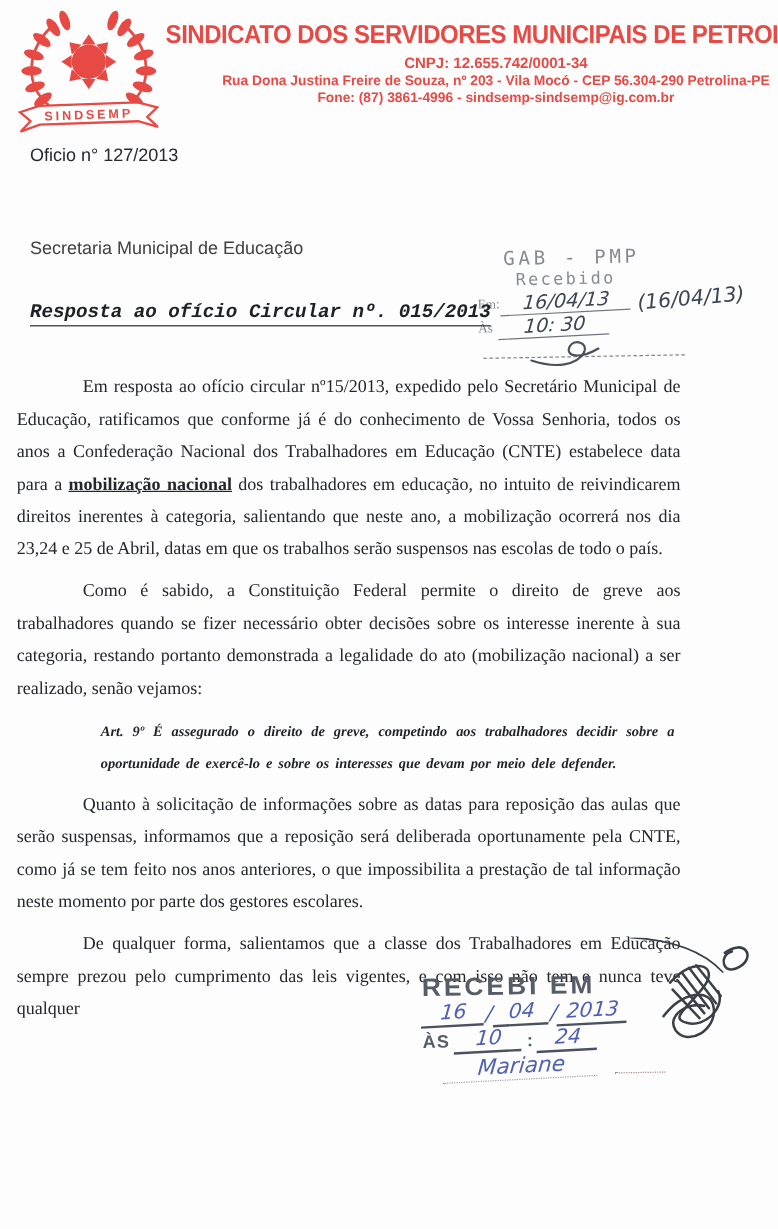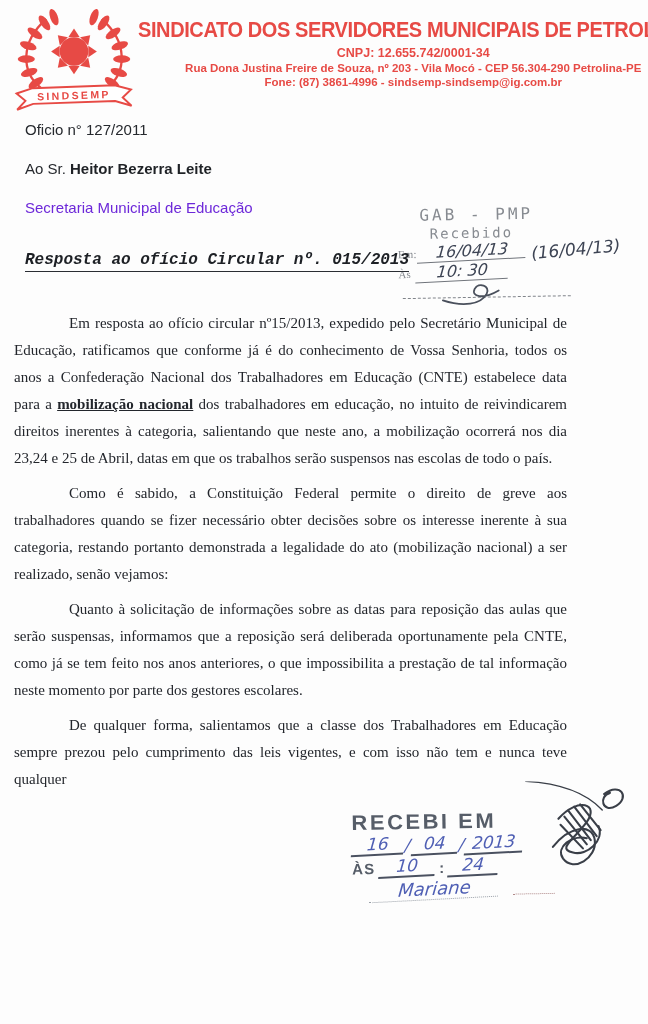--- a/index.html
+++ b/index.html
@@ -13,21 +13,21 @@
   .head-text{flex:1;text-align:center;color:#e74a45;font-family:"Liberation Sans",sans-serif;padding-top:12px;padding-right:14px;}
   .org-name{font-size:20px;font-weight:700;letter-spacing:-0.4px;transform:scaleY(1.08);white-space:nowrap;}
   .cnpj{font-size:12.5px;font-weight:700;margin-top:5px;}
   .addr{font-size:11.5px;font-weight:700;margin-top:2px;}
   .fone{font-size:11.5px;font-weight:700;margin-top:2px;}
   
   .meta-row{position:absolute;top:121px;left:25px;width:555px;display:flex;justify-content:space-between;
     font-family:"Liberation Sans",sans-serif;font-size:15px;color:#26292e;}
   .recip1{position:absolute;top:160px;left:25px;font-family:"Liberation Sans",sans-serif;font-size:15px;color:#26292e;}
   .recip1 b{font-weight:700;color:#1f2226;}
-  .recip2{position:absolute;top:199px;left:25px;font-family:"Liberation Sans",sans-serif;font-size:15px;color:#6d28d9;text-align:right;}
+  .recip2{position:absolute;top:199px;left:25px;font-family:"Liberation Sans",sans-serif;font-size:15px;color:#404040;text-align:right;}
   
   .stamp1{position:absolute;top:204px;left:398px;width:250px;transform:rotate(-1deg);
     font-family:"DejaVu Sans Mono","Liberation Mono",monospace;color:#878b91;}
   .s1-org{font-size:16px;letter-spacing:3px;margin-left:22px;}
   .s1-status{font-size:14px;letter-spacing:2px;margin-left:32px;margin-top:1px;}
   .s1-row{display:flex;align-items:flex-end;margin-top:0;}
   .s1-label{font-size:11px;flex:0 0 auto;padding-bottom:2px;font-family:Liberation Serif, serif;}
   .hand{font-family:"DejaVu Sans",sans-serif;font-style:italic;display:inline-block;
     transform:skewX(-8deg) rotate(-2deg);}
   .pen-dark{color:#3d4454;}
@@ -112,24 +112,21 @@
     </div>
     <div class="head-text">
       <div class="org-name">SINDICATO DOS SERVIDORES MUNICIPAIS DE PETROLINA</div>
       <div class="cnpj">CNPJ: 12.655.742/0001-34</div>
       <div class="addr">Rua Dona Justina Freire de Souza, nº 203 - Vila Mocó - CEP 56.304-290 Petrolina-PE</div>
       <div class="fone">Fone: (87) 3861-4996 - sindsemp-sindsemp@ig.com.br</div>
     </div>
   </div>
 
   <div class="meta-row">
-    <span>Oficio n° 127/2011</span>
-  </div>
-  <div class="recip1">
-    <span>Ao Sr. </span><b>Heitor Bezerra Leite</b>
+    <span>Oficio n° 127/2013</span>
   </div>
   <div class="recip2">Secretaria Municipal de Educação</div>
 
   <div class="stamp1">
     <div class="s1-org">GAB - PMP</div>
     <div class="s1-status">Recebido</div>
     <div class="s1-row">
       <span class="s1-label">Em:</span>
       <span class="hand pen-dark s1-em-val">16/04/13</span>
       <span class="hand pen-dark s1-note">(16/04/13)</span>
@@ -143,20 +140,21 @@
         <path d="M6 24 C 26 31, 44 29, 50 18 C 54 10, 42 6, 38 13 C 34 21, 46 24, 62 15" stroke="#4a505c" stroke-width="1.8" fill="none" stroke-linecap="round"></path>
       </svg>
     </div>
   </div>
 
   <div class="subject">Resposta ao ofício Circular nº. 015/2013</div>
 
   <div class="body-text">
     <p><span>Em resposta ao ofício circular nº15/2013, expedido pelo Secretário Municipal de Educação, ratificamos que conforme já é do conhecimento de Vossa Senhoria, todos os anos a Confederação Nacional dos Trabalhadores em Educação (CNTE) estabelece data para a </span><span class="bold-u">mobilização nacional</span><span> dos trabalhadores em educação, no intuito de reivindicarem direitos inerentes à categoria, salientando que neste ano, a mobilização ocorrerá nos dia 23,24 e 25 de Abril, datas em que os trabalhos serão suspensos nas escolas de todo o país.</span></p>
     <p>Como é sabido, a Constituição Federal permite o direito de greve aos trabalhadores quando se fizer necessário obter decisões sobre os interesse inerente à sua categoria, restando portanto demonstrada a legalidade do ato (mobilização nacional) a ser realizado, senão vejamos:</p>
+    <div class="law-quote">Art. 9º É assegurado o direito de greve, competindo aos trabalhadores decidir sobre a oportunidade de exercê-lo e sobre os interesses que devam por meio dele defender.</div>
     <p>Quanto à solicitação de informações sobre as datas para reposição das aulas que serão suspensas, informamos que a reposição será deliberada oportunamente pela CNTE, como já se tem feito nos anos anteriores, o que impossibilita a prestação de tal informação neste momento por parte dos gestores escolares.</p>
     <p>De qualquer forma, salientamos que a classe dos Trabalhadores em Educação sempre prezou pelo cumprimento das leis vigentes, e com isso não tem e nunca teve qualquer</p>
   </div>
 
   <div class="stamp2">
     <svg class="s2-sig" width="118" height="100" viewBox="0 0 118 100">
       <g stroke="#3a3f48" stroke-width="2.1" fill="none" stroke-linecap="round">
         <path d="M80 14 C 97 2, 106 18, 92 26 C 78 34, 74 16, 86 13"></path>
         <path d="M34 38 C 54 16, 76 24, 62 42 C 48 60, 32 68, 48 72 C 62 76, 80 60, 74 46"></path>
         <path d="M28 66 C 44 46, 68 42, 70 60 C 72 78, 48 92, 38 78 C 30 66, 48 54, 62 58"></path>

